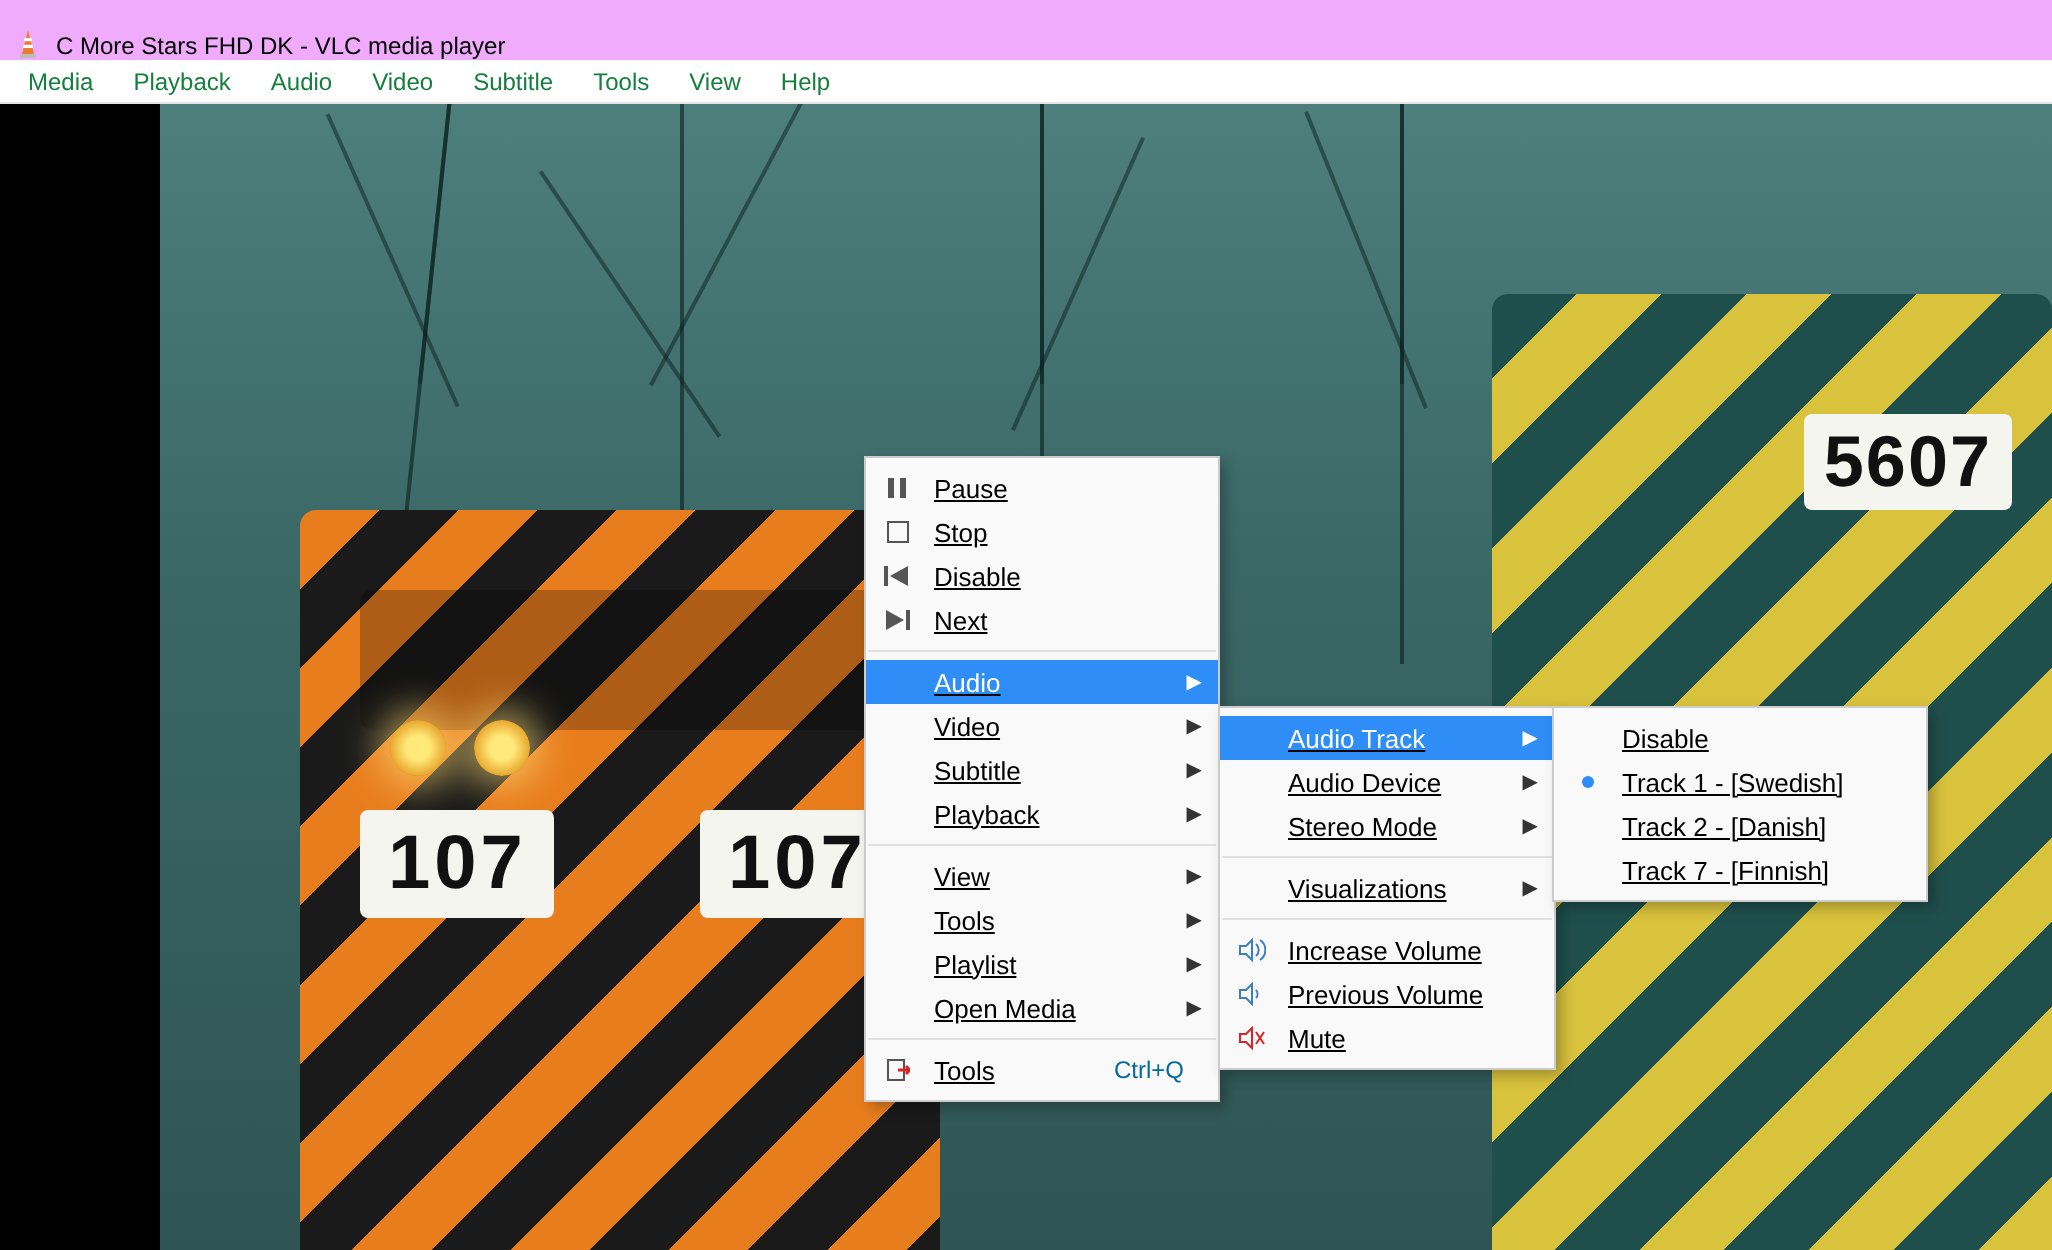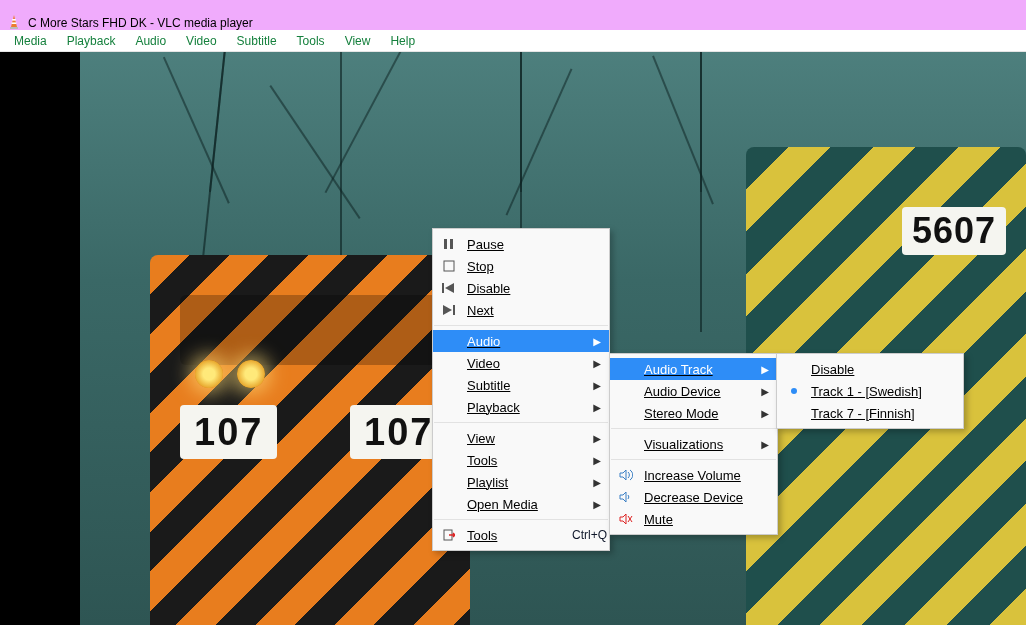--- a/index.html
+++ b/index.html
@@ -140,21 +140,21 @@
     position:relative;
     white-space: nowrap;
     cursor: default;
   }
   .ctx .row .ic {
     position:absolute; left:8px; width:16px; height:16px; display:flex; align-items:center; justify-content:center;
   }
   .ctx .row .arrow {
     position:absolute; right:8px; font-size:10px; color:#333;
   }
-  .ctx .row .shortcut { position:absolute; right:2px; color:#0f172a; font-size:12px;}
+  .ctx .row .shortcut { position:absolute; right:17px; color:#0369a1; font-size:12px;}
   .ctx .row.highlight { background:#2e8df7; color:#fff; }
   .ctx .row.highlight .arrow { color:#fff; }
   .ctx .sep { height:1px; background:#e2e2e2; margin:4px 1px; }
   .radio-dot {
     width:6px;height:6px;border-radius:50%;background:#2e8df7;
     position:absolute; left:14px;
   }
   .ctx1 { top: 228px; left: 432px; width: 178px; }
   .ctx2 { top: 353px; left: 609px; width: 169px; }
   .ctx3 { top: 353px; left: 776px; width: 188px; }
@@ -312,21 +312,21 @@
       </span>
     <span>Increase Volume</span>
   </div>
   <div class="row">
     <span class="ic">
         <svg width="14" height="12">
           <polygon points="1,4 4,4 7,1 7,11 4,8 1,8" fill="none" stroke="#3a7fc4"></polygon>
           <path d="M9 4 A3 3 0 0 1 9 8" fill="none" stroke="#3a7fc4"></path>
         </svg>
       </span>
-    <span>Decrease Device</span>
+    <span>Previous Volume</span>
   </div>
   <div class="row">
     <span class="ic">
         <svg width="14" height="12">
           <polygon points="1,4 4,4 7,1 7,11 4,8 1,8" fill="none" stroke="#d22"></polygon>
           <path d="M9 3 L13 9 M13 3 L9 9" stroke="#d22"></path>
         </svg>
       </span>
     <span>Mute</span>
   </div>
@@ -334,15 +334,18 @@
 
 <div class="ctx ctx3">
   <div class="row">
     <span>Disable</span>
   </div>
   <div class="row">
     <span class="radio-dot"></span>
     <span>Track 1 - [Swedish]</span>
   </div>
   <div class="row">
+    <span>Track 2 - [Danish]</span>
+  </div>
+  <div class="row">
     <span>Track 7 - [Finnish]</span>
   </div>
 </div>
 
 </body></html>

